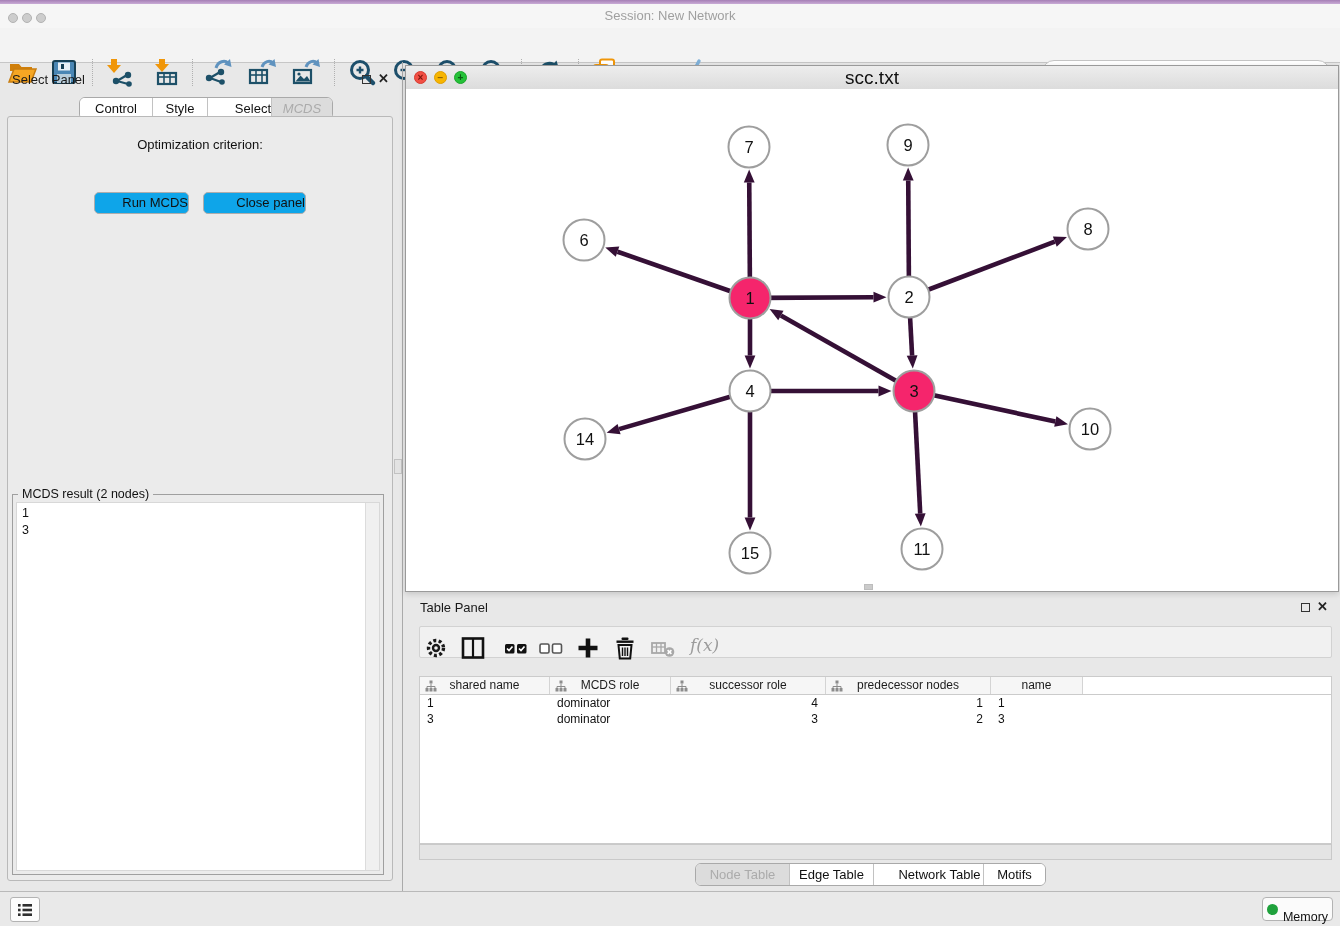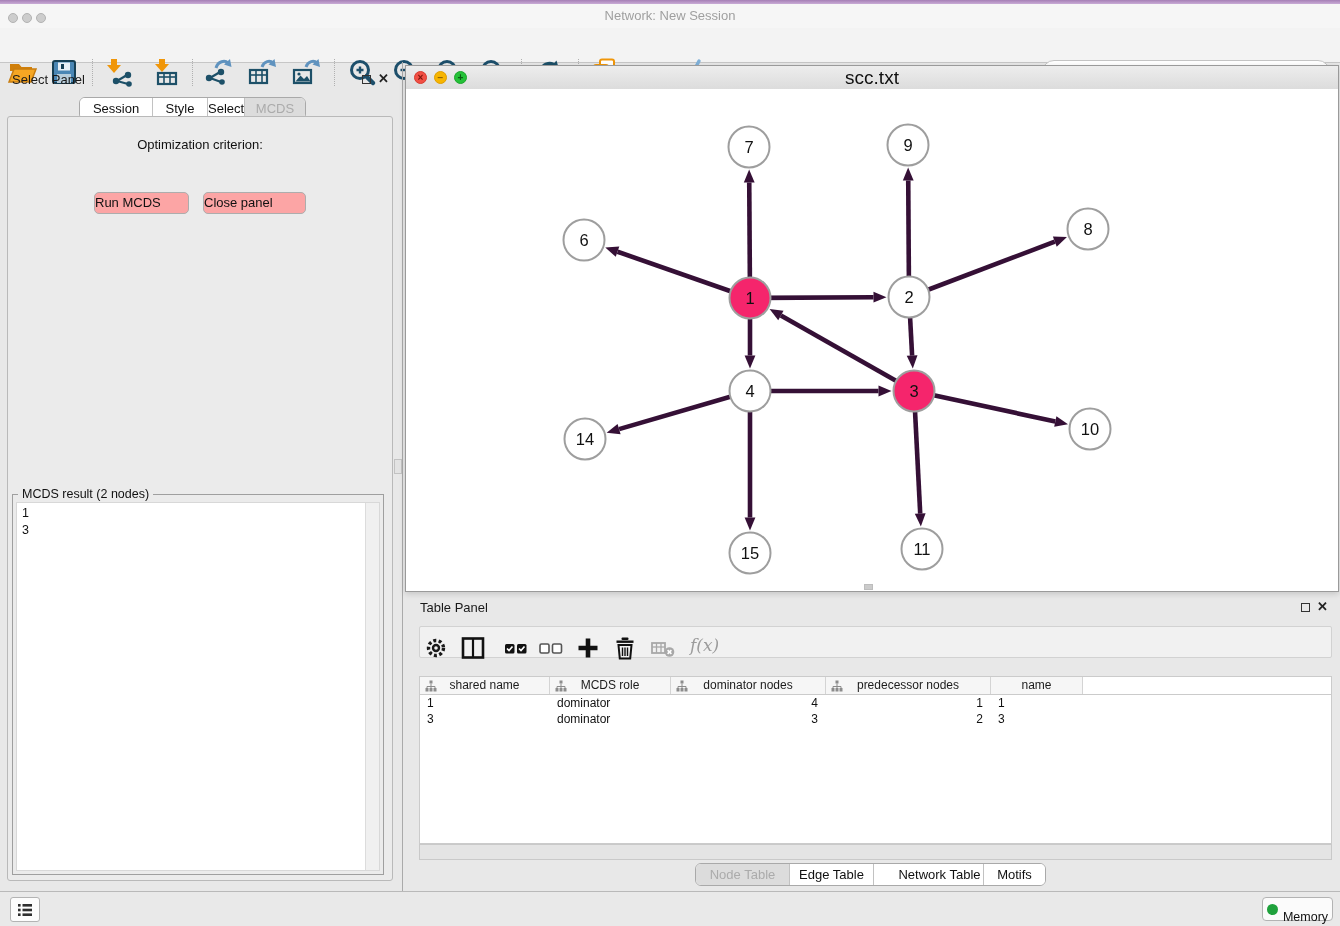--- a/index.html
+++ b/index.html
@@ -39,22 +39,22 @@
   .tabgroup .tab:first-child{border-left:none;}
   .tabgroup .tab.active{background:#dcdcdc;color:#ababab;}
   .opt-label{left:7px;top:137px;width:386px;text-align:center;font-size:13px;color:#111;}
   .dropdown{left:44px;top:158px;width:310px;height:22px;background:#fff;
     border:1px solid #ababab;border-radius:4px;box-sizing:border-box;font-size:13px;
     line-height:20px;padding-left:10px;color:#111;}
   .dd-arrows{position:absolute;right:8px;top:3px;}
   .dd-arrows div{width:0;height:0;border-left:4px solid transparent;border-right:4px solid transparent;}
   .dd-up{border-bottom:5px solid #555;margin-bottom:3px;}
   .dd-down{border-top:5px solid #555;}
-  .pbtn{height:22px;background:#fca5a5;border:1px solid #adadad;border-radius:5px;
-    box-sizing:border-box;font-size:13px;text-align:left;line-height:20px;color:#111;}
+  .pbtn{height:22px;background:#0ea5e9;border:1px solid #adadad;border-radius:5px;
+    box-sizing:border-box;font-size:13px;text-align:right;line-height:20px;color:#111;}
   .fieldset{left:12px;top:494px;width:372px;height:381px;border:1px solid #9f9f9f;
     box-sizing:border-box;}
   .fieldset-legend{position:absolute;top:-8px;left:5px;background:#ebebeb;padding:0 4px;
     font-size:12.5px;color:#111;}
   .result-area{position:absolute;left:3px;top:7px;right:3px;bottom:3px;background:#fff;
     border:1px solid #d8d8d8;}
   .result-text{position:absolute;left:5px;top:2px;font-size:12.5px;line-height:16.5px;
     color:#111;white-space:pre;}
   .result-scroll{position:absolute;right:0;top:0;bottom:0;width:13px;background:#f0f0f0;
     border-left:1px solid #dcdcdc;}
@@ -106,21 +106,21 @@
 <body>
 
 <div id="app">
 
   <div class="purple-strip"></div>
 
   <div class="titlebar">
     <span class="traffic-gray" style="left:8px"></span>
     <span class="traffic-gray" style="left:22px"></span>
     <span class="traffic-gray" style="left:36px"></span>
-    <div class="title-text">Network: New Session</div>
+    <div class="title-text">Session: New Network</div>
   </div>
 
   <div class="toolbar">
     <div class="tbtn" style="left:7px">
       <svg viewBox="0 0 30 30" width="30" height="30">
           <path d="M3 7h9l2.5 3H25v4H3z" fill="#d07f0a"></path>
           <path d="M2 25l5-13h22l-5 13z" fill="#f5a623" stroke="#c87d10" stroke-width="1.5"></path>
         </svg>
     </div>
     <div class="tbtn" style="left:49px">
@@ -269,24 +269,24 @@
         </svg>
       <input class="search-input" value="" placeholder="" style="">
     </div>
   </div>
 
   <div class="abs cp-title">Select Panel</div>
   <span class="abs win-float" style="left:362px;top:75px"></span>
   <span class="abs win-close" style="left:378px;top:73px">✕</span>
 
   <div class="abs tabgroup" id="cp-tabs" style="left:79px;top:97px;">
-      <div class="tab" style="width: 72px;">Session</div>
+      <div class="tab" style="width: 72px;">Control</div>
       <div class="tab" style="width: 55px;">Style</div>
-      <div class="tab" style="width: 37px;">Select</div>
-      <div class="tab active" style="width: 61px;">MCDS</div>
+      <div class="tab" style="width: 64px; text-align: right;">Select</div>
+      <div class="tab active" style="width: 61px; font-style: italic;">MCDS</div>
     </div>
   <div class="abs cp-panel"></div>
 
   <div class="abs opt-label">Optimization criterion:</div>
   <div class="abs pbtn" style="left:94px;top:192px;width:95px;">Run MCDS</div>
   <div class="abs pbtn" style="left:203px;top:192px;width:103px;">Close panel</div>
 
   <div class="abs fieldset">
     <span class="fieldset-legend">MCDS result (2 nodes)</span>
     <div class="result-area">
@@ -440,21 +440,21 @@
           <path d="M6 3.5V6M2 8V6.5h8V8M6 6v2" stroke="#8c8c8c" stroke-width="1" fill="none"></path>
         </svg><span>MCDS role</span></div>
       <div class="th" style="width: 155px;"><svg class="col-icon" width="12" height="12" viewBox="0 0 12 12">
           <g fill="#8c8c8c">
             <rect x="4.5" y="0.5" width="3" height="3"></rect>
             <rect x="0.5" y="8" width="3" height="3.5"></rect>
             <rect x="4.5" y="8" width="3" height="3.5"></rect>
             <rect x="8.5" y="8" width="3" height="3.5"></rect>
           </g>
           <path d="M6 3.5V6M2 8V6.5h8V8M6 6v2" stroke="#8c8c8c" stroke-width="1" fill="none"></path>
-        </svg><span>dominator nodes</span></div>
+        </svg><span>successor role</span></div>
       <div class="th" style="width: 165px;"><svg class="col-icon" width="12" height="12" viewBox="0 0 12 12">
           <g fill="#8c8c8c">
             <rect x="4.5" y="0.5" width="3" height="3"></rect>
             <rect x="0.5" y="8" width="3" height="3.5"></rect>
             <rect x="4.5" y="8" width="3" height="3.5"></rect>
             <rect x="8.5" y="8" width="3" height="3.5"></rect>
           </g>
           <path d="M6 3.5V6M2 8V6.5h8V8M6 6v2" stroke="#8c8c8c" stroke-width="1" fill="none"></path>
         </svg><span>predecessor nodes</span></div>
       <div class="th" style="width: 92px;"><span>name</span></div>

